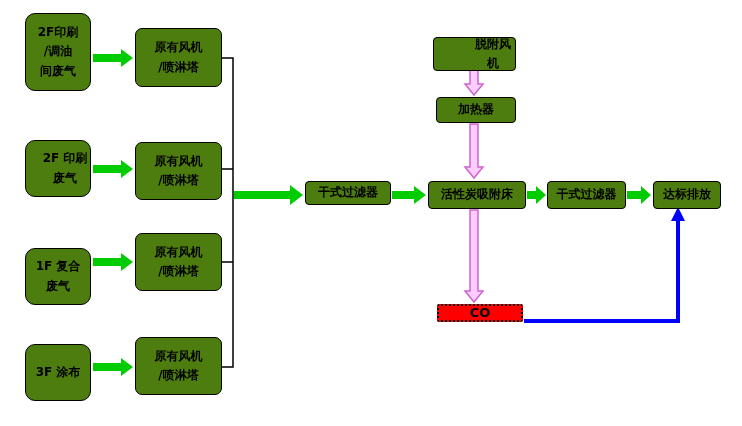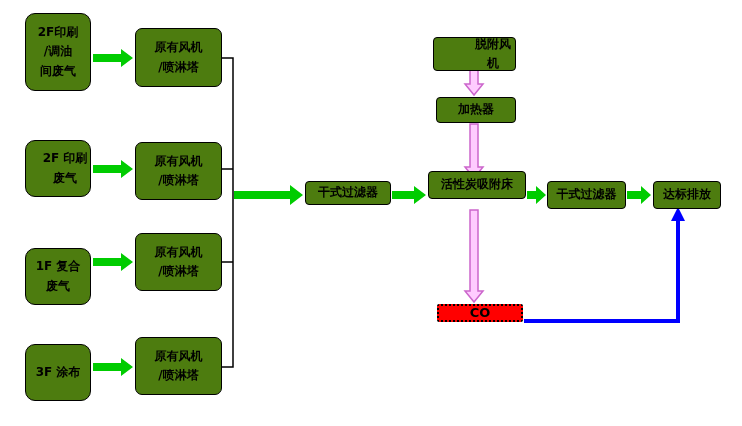--- a/index.html
+++ b/index.html
@@ -83,21 +83,21 @@
   <div class="box rect" style="left:135px; top:28px;  width:87px; height:59px;">原有风机
 /喷淋塔</div>
   <div class="box rect" style="left:135px; top:142px; width:87px; height:58px;">原有风机
 /喷淋塔</div>
   <div class="box rect" style="left:135px; top:233px; width:87px; height:58px;">原有风机
 /喷淋塔</div>
   <div class="box rect" style="left:135px; top:337px; width:87px; height:58px;">原有风机
 /喷淋塔</div>
 
   <div class="box flow" style="left:305px; top:181px; width:86px; height:24px;">干式过滤器</div>
-  <div class="box flow" style="left:428px; top:171px; width:98px; height:28px;font-family:Liberation Serif, serif;">活性炭吸附床</div>
+  <div class="box flow" style="left:428px; top:181px; width:98px; height:28px;font-family:Liberation Serif, serif;">活性炭吸附床</div>
   <div class="box flow" style="left:547px; top:181px; width:79px; height:28px;">干式过滤器</div>
   <div class="box flow" style="left:653px; top:181px; width:68px; height:28px;">达标排放</div>
 
   <div class="box flow" style="left:433px; top:37px; width:83px; height:34px;padding-left:37px;">脱附风机</div>
   <div class="box flow" style="left:436px; top:97px; width:80px; height:26px;">加热器</div>
   <div class="box co-box" style="left:437px; top:304px; width:86px; height:18px;">CO</div>
 
 </div>
 
 </body></html>

